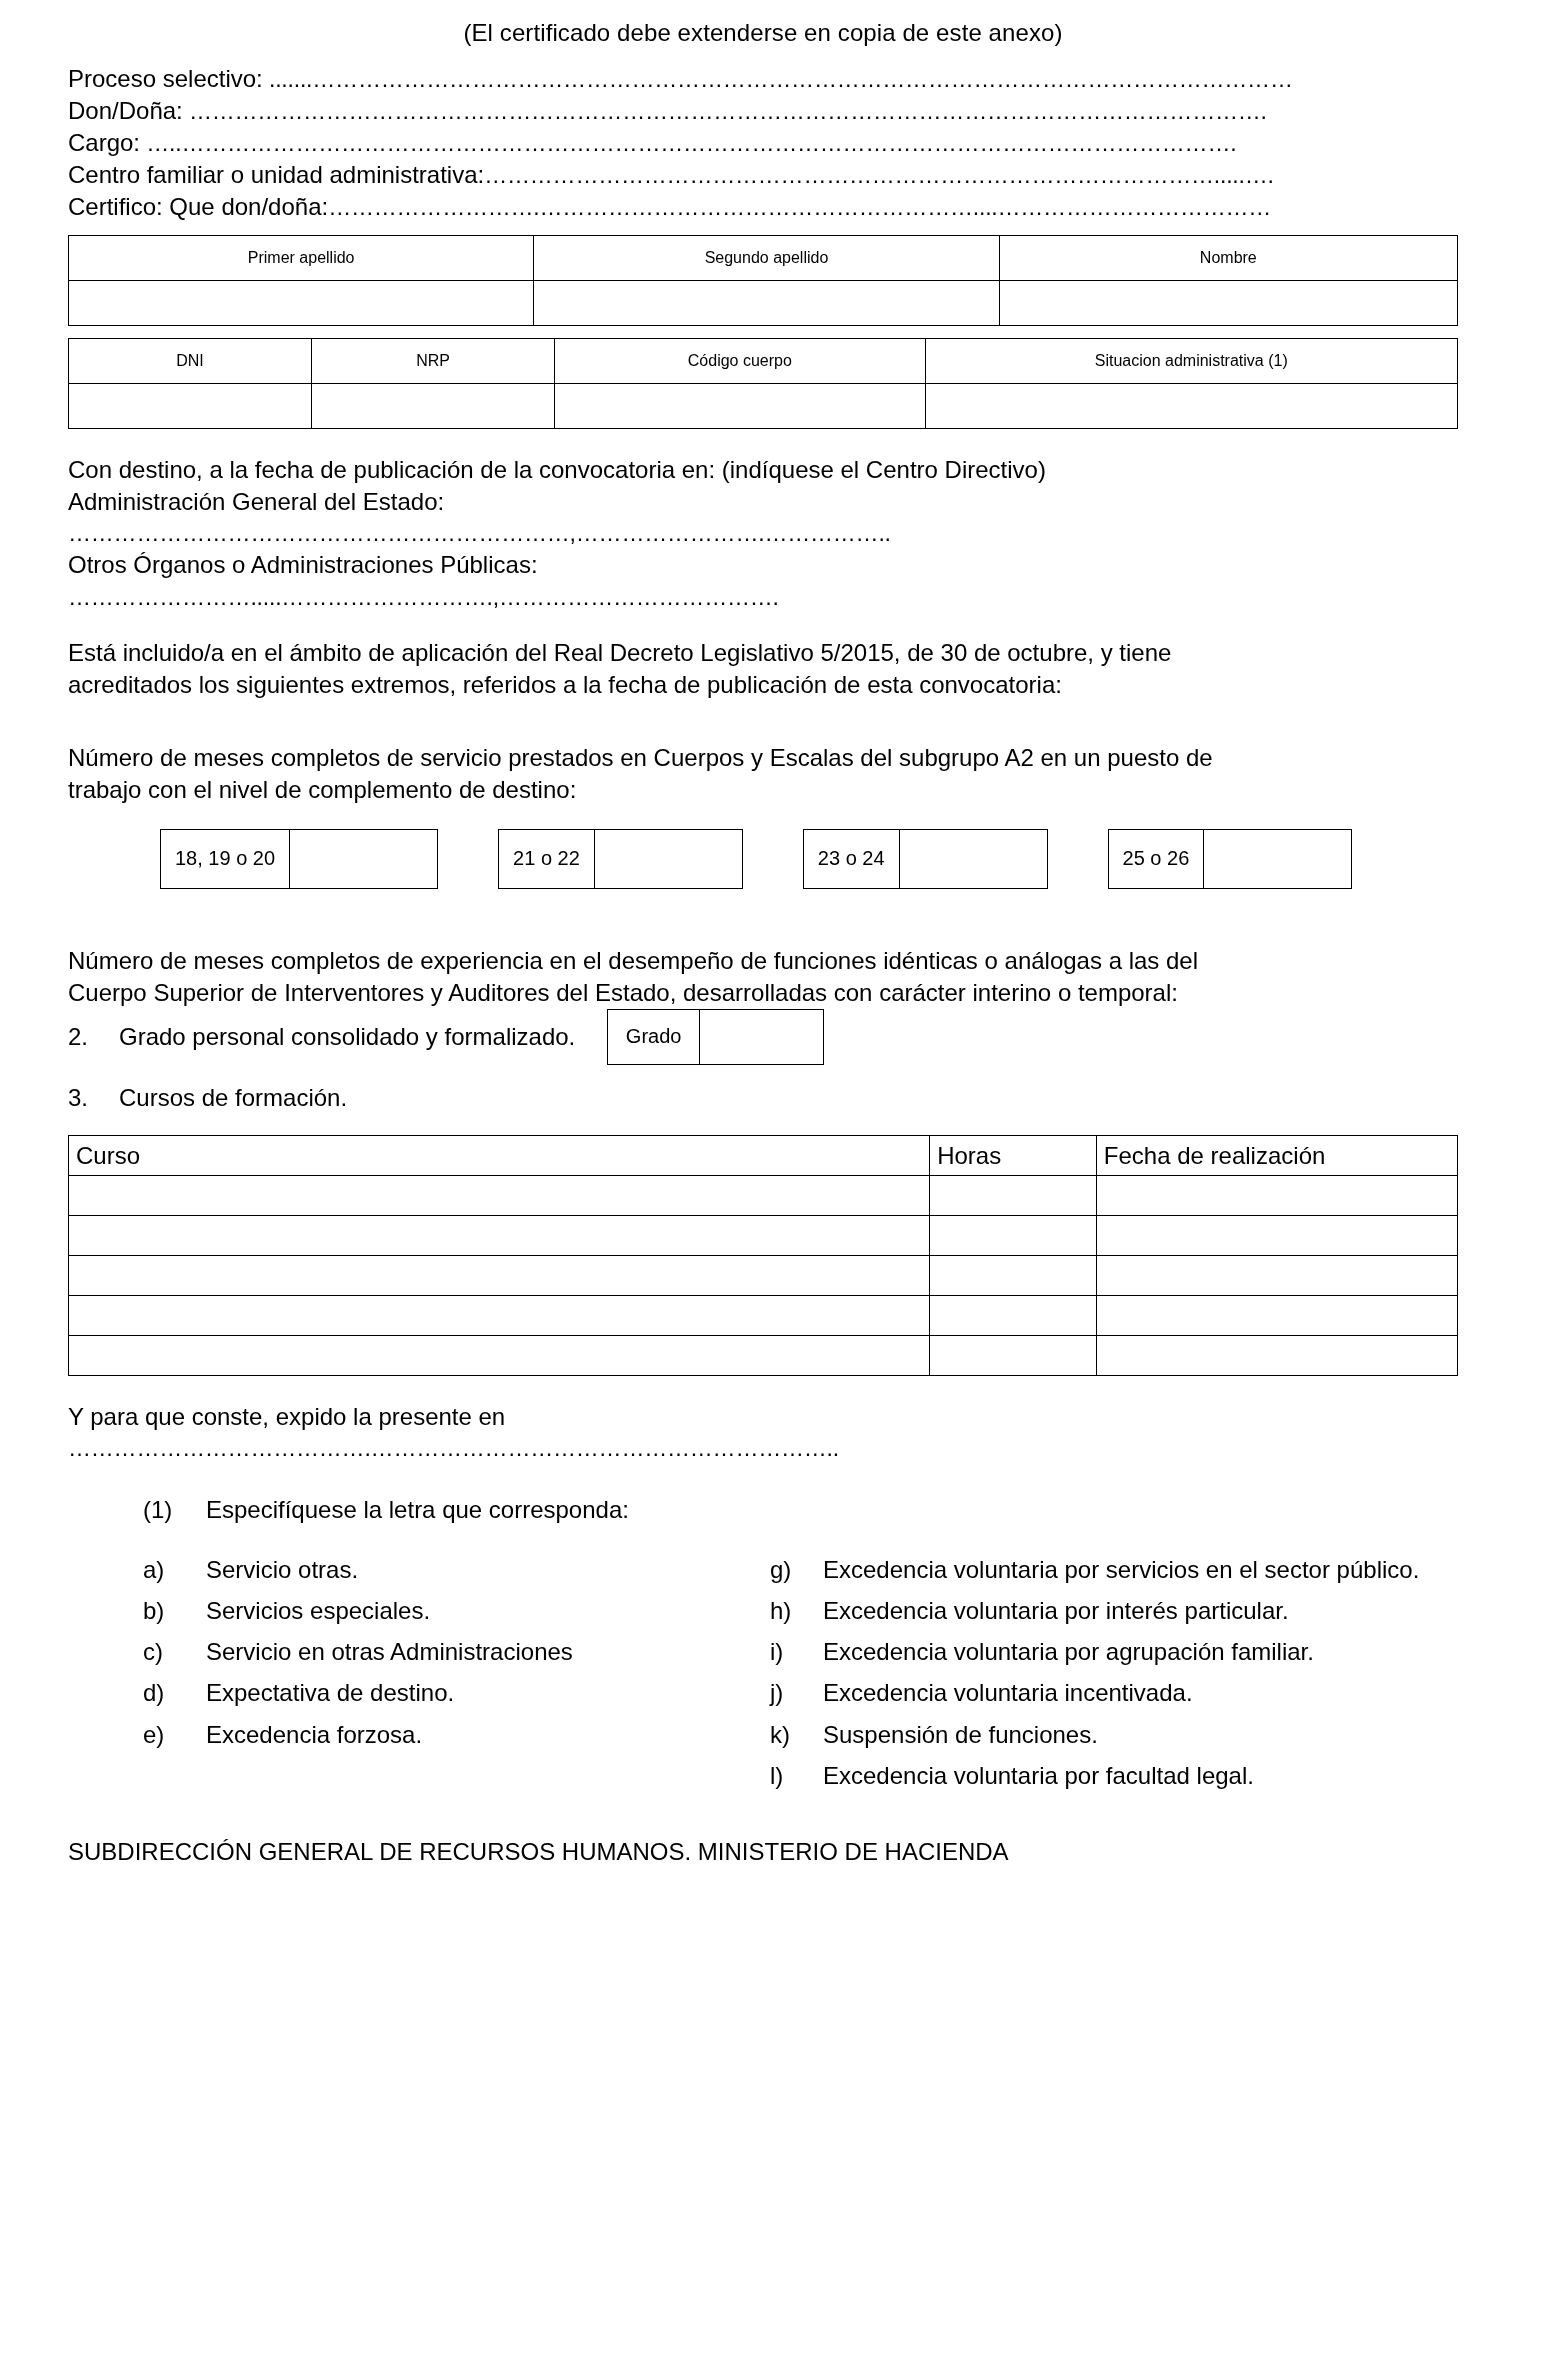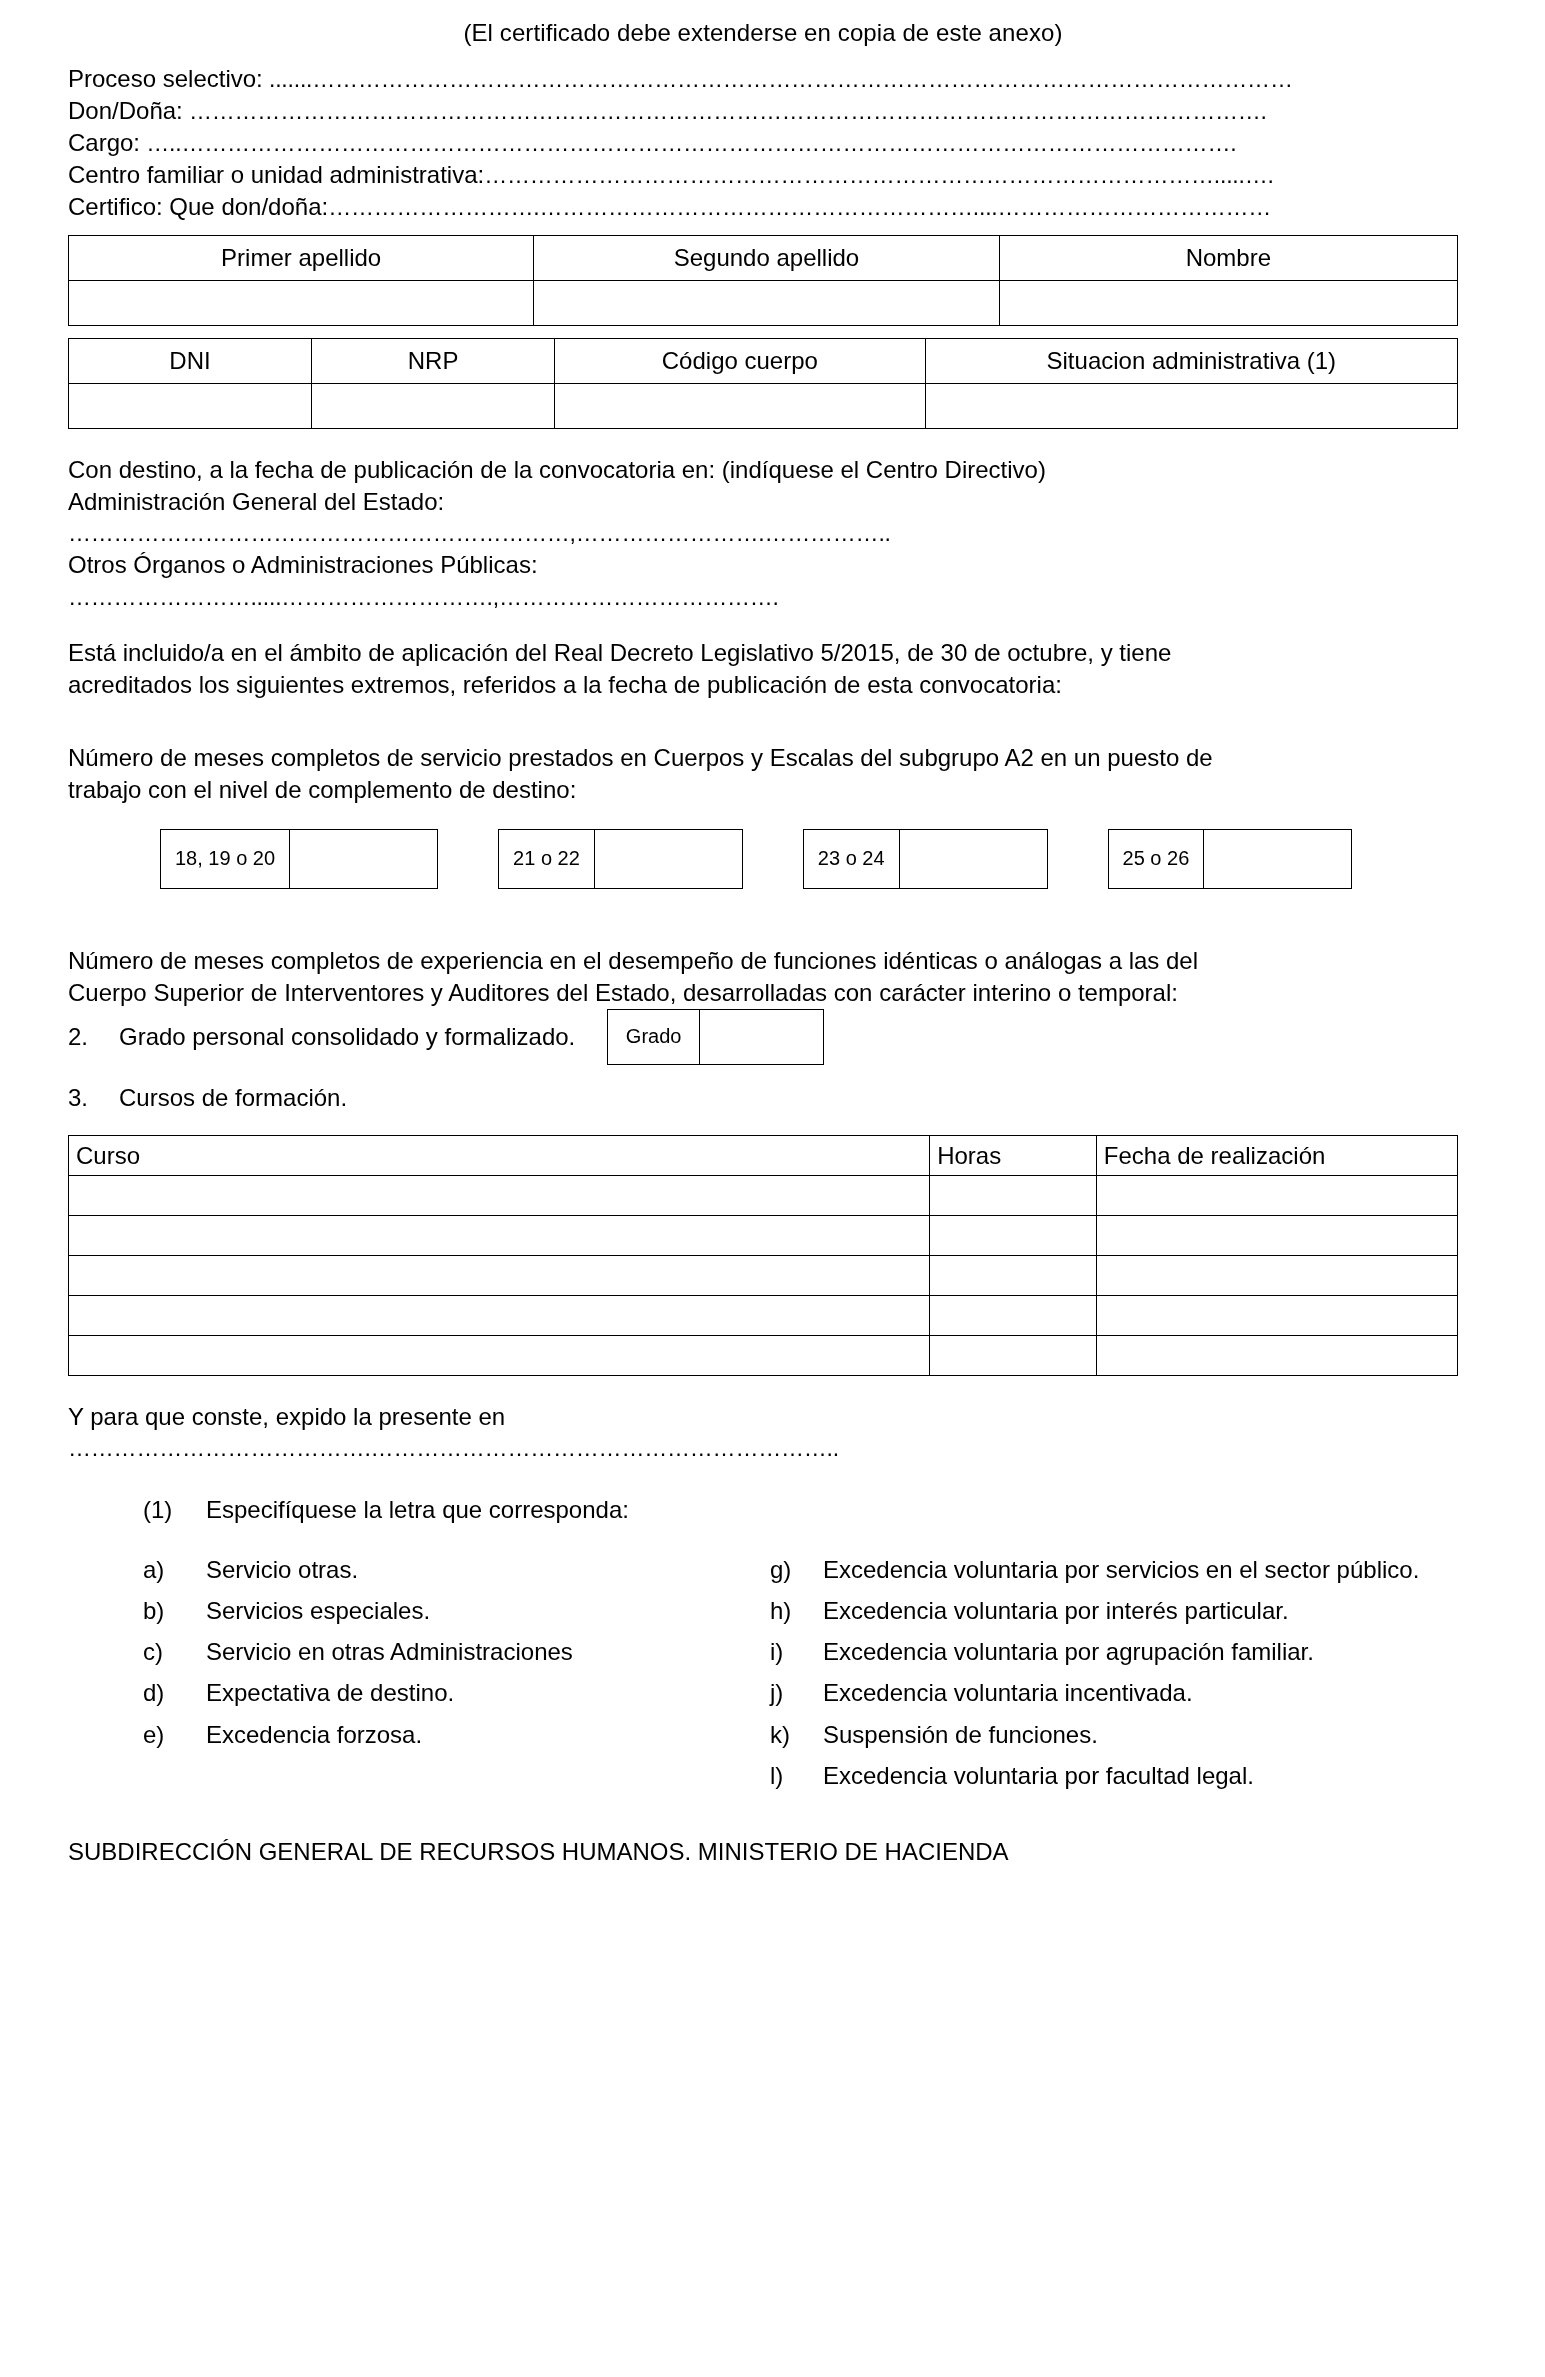--- a/index.html
+++ b/index.html
@@ -39,21 +39,21 @@
   }
   table.grid {
     border-collapse: collapse;
     width: 100%;
     table-layout: fixed;
   }
   table.grid td, table.grid th {
     border: 1.3px solid #000;
     height: 44px;
     font-weight: normal;
-    font-size: 24px;
+    font-size: 16px;
     text-align: center;
     vertical-align: middle;
     padding: 0;
   }
   .tbl-gap { height: 12.3px; }
   .para {
     font-size: 24px;
     line-height: 1.32;
     margin: 0;
   }

